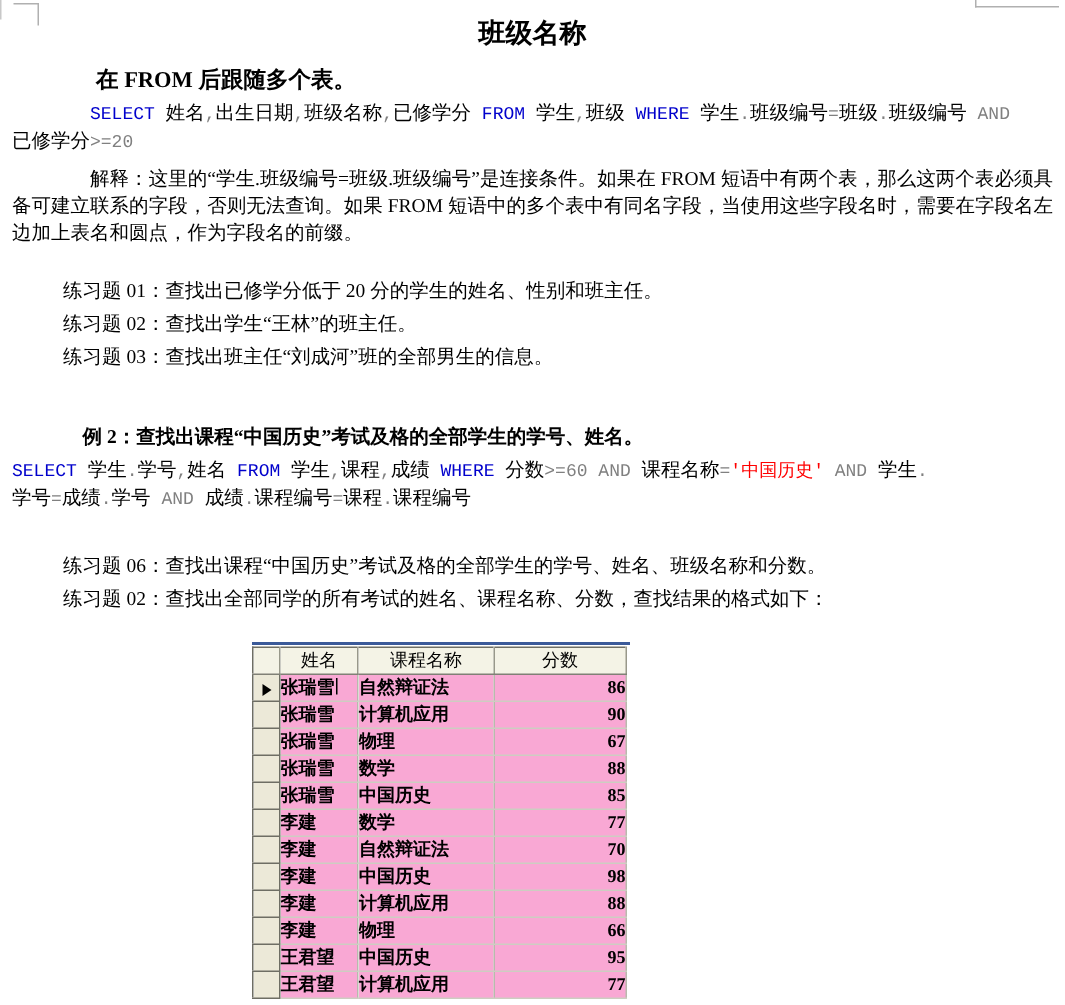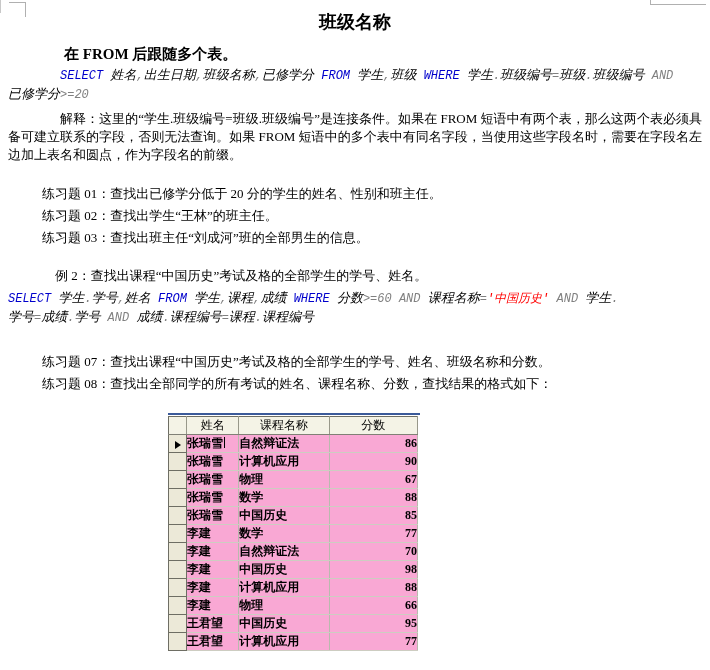--- a/index.html
+++ b/index.html
@@ -22,33 +22,33 @@
 
   .page{position:absolute;left:8px;top:6px;width:694px;}
 
   .doc-title{font-size:18px;font-weight:bold;text-align:center;
     margin:4px 0 0 0;line-height:24px;}
   .heading{font-size:15px;font-weight:bold;margin:11px 0 0 56px;line-height:19px;}
 
   p{margin:0;}
   .example-prompt{margin:2px 0 0 47px;line-height:18px;}
   .sql{margin:2px 0 0 0;}
-  .sql-line{line-height:18px;font-style:italic;}
+  .sql-line{line-height:18px;}
   .sql1 .sql-line:first-child{margin-left:52px;}
   .seg-kw{color:var(--kw);font-family:"Liberation Mono","DejaVu Sans Mono",monospace;font-size:12px;}
   .seg-op{color:var(--op);font-family:"Liberation Mono","DejaVu Sans Mono",monospace;font-size:12px;}
   .seg-str{color:var(--str);font-family:"Liberation Mono","DejaVu Sans Mono",monospace;font-size:12px;}
   .seg-id{color:#000;}
 
   .explain{margin:6px 0 0 0;line-height:18px;text-indent:52px;text-align:justify;}
 
   .ex-group-a{margin-top:21px;}
   .ex-group-b{margin-top:26px;}
   .ex-item{margin:0 0 0 34px;line-height:18px;padding-bottom:4px;}
-  .example2-prompt{margin:16px 0 0 47px;line-height:18px;}
+  .example2-prompt{margin:31px 0 0 47px;line-height:18px;font-weight:bold;}
   .sql2{margin-top:4px;}
 
   
   .grid-wrap{margin:16px 0 0 160px;width:252px;}
   .grid-topline{height:2px;background:var(--gridtop);width:252px;}
   table.grid{border-collapse:collapse;table-layout:fixed;width:250px;
     font-size:12px;margin-top:1px;
     border:1px solid #6e6e64;}
   table.grid th,table.grid td{overflow:hidden;white-space:nowrap;padding:0;}
   table.grid th{height:17px;background:#f4f3e6;font-weight:normal;
@@ -94,22 +94,22 @@
   </div>
 
   <p class="example2-prompt">例 2：查找出课程“中国历史”考试及格的全部学生的学号、姓名。</p>
 
   <div class="sql sql2">
       <div class="sql-line"><span class="seg-kw">SELECT </span><span class="seg-id">学生</span><span class="seg-op">.</span><span class="seg-id">学号</span><span class="seg-op">,</span><span class="seg-id">姓名</span><span class="seg-kw"> FROM </span><span class="seg-id">学生</span><span class="seg-op">,</span><span class="seg-id">课程</span><span class="seg-op">,</span><span class="seg-id">成绩</span><span class="seg-kw"> WHERE </span><span class="seg-id">分数</span><span class="seg-op">&gt;=60</span><span class="seg-op"> AND </span><span class="seg-id">课程名称</span><span class="seg-op">=</span><span class="seg-str">'中国历史'</span><span class="seg-op"> AND </span><span class="seg-id">学生</span><span class="seg-op">.</span></div>
       <div class="sql-line"><span class="seg-id">学号</span><span class="seg-op">=</span><span class="seg-id">成绩</span><span class="seg-op">.</span><span class="seg-id">学号</span><span class="seg-op"> AND </span><span class="seg-id">成绩</span><span class="seg-op">.</span><span class="seg-id">课程编号</span><span class="seg-op">=</span><span class="seg-id">课程</span><span class="seg-op">.</span><span class="seg-id">课程编号</span></div>
     </div>
 
   <div class="ex-group-b">
-    <p class="ex-item">练习题 07：查找出课程“中国历史”考试及格的全部学生的学号、姓名、班级名称和分数。</p>
-    <p class="ex-item">练习题 08：查找出全部同学的所有考试的姓名、课程名称、分数，查找结果的格式如下：</p>
+    <p class="ex-item">练习题 06：查找出课程“中国历史”考试及格的全部学生的学号、姓名、班级名称和分数。</p>
+    <p class="ex-item">练习题 02：查找出全部同学的所有考试的姓名、课程名称、分数，查找结果的格式如下：</p>
   </div>
 
   <div class="grid-wrap">
     <div class="grid-topline"></div>
     <table class="grid">
       <colgroup>
         <col class="c-sel">
           <col class="c-name">
           <col class="c-course">
           <col class="c-score">

